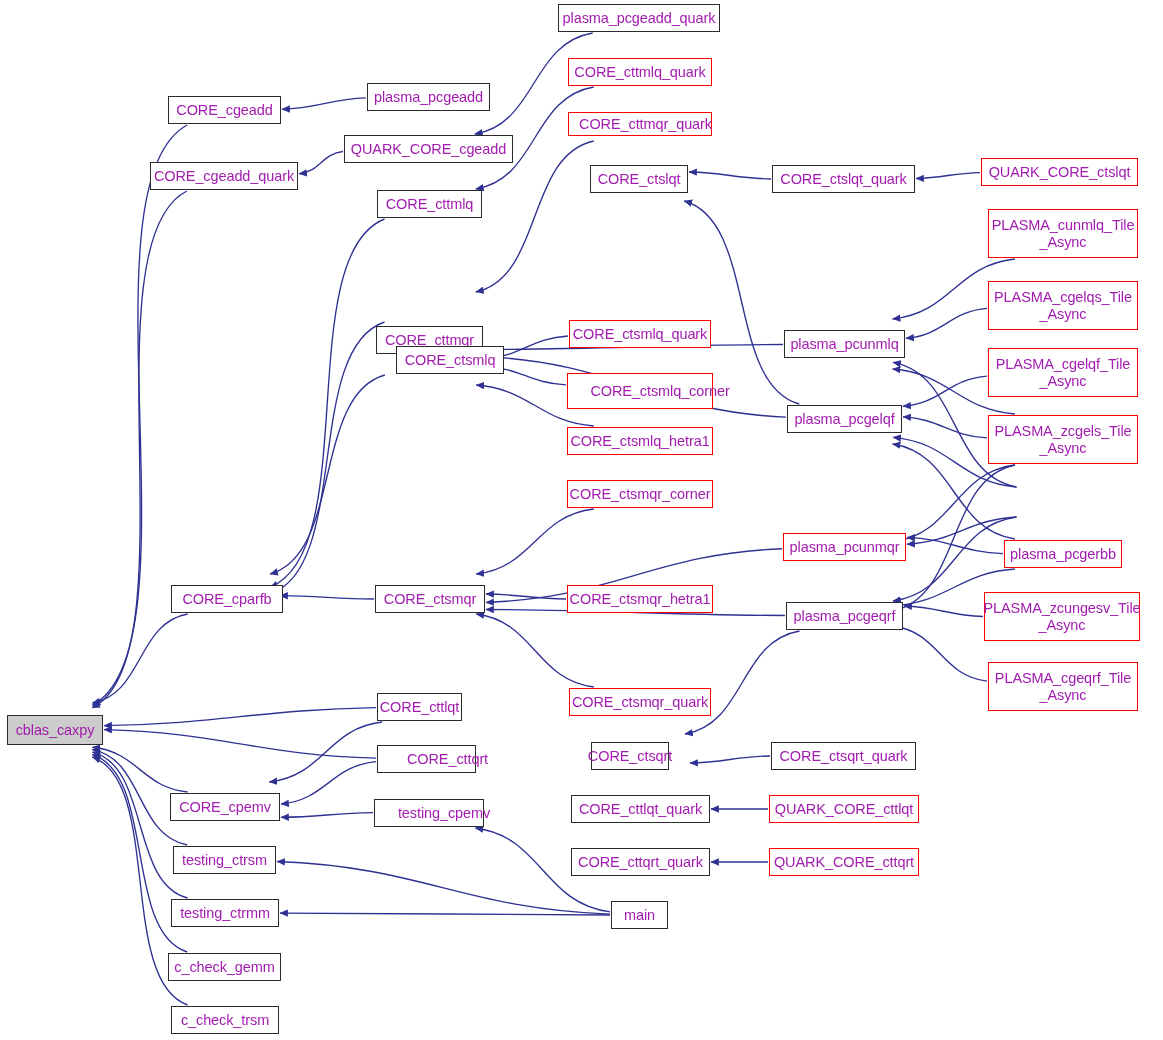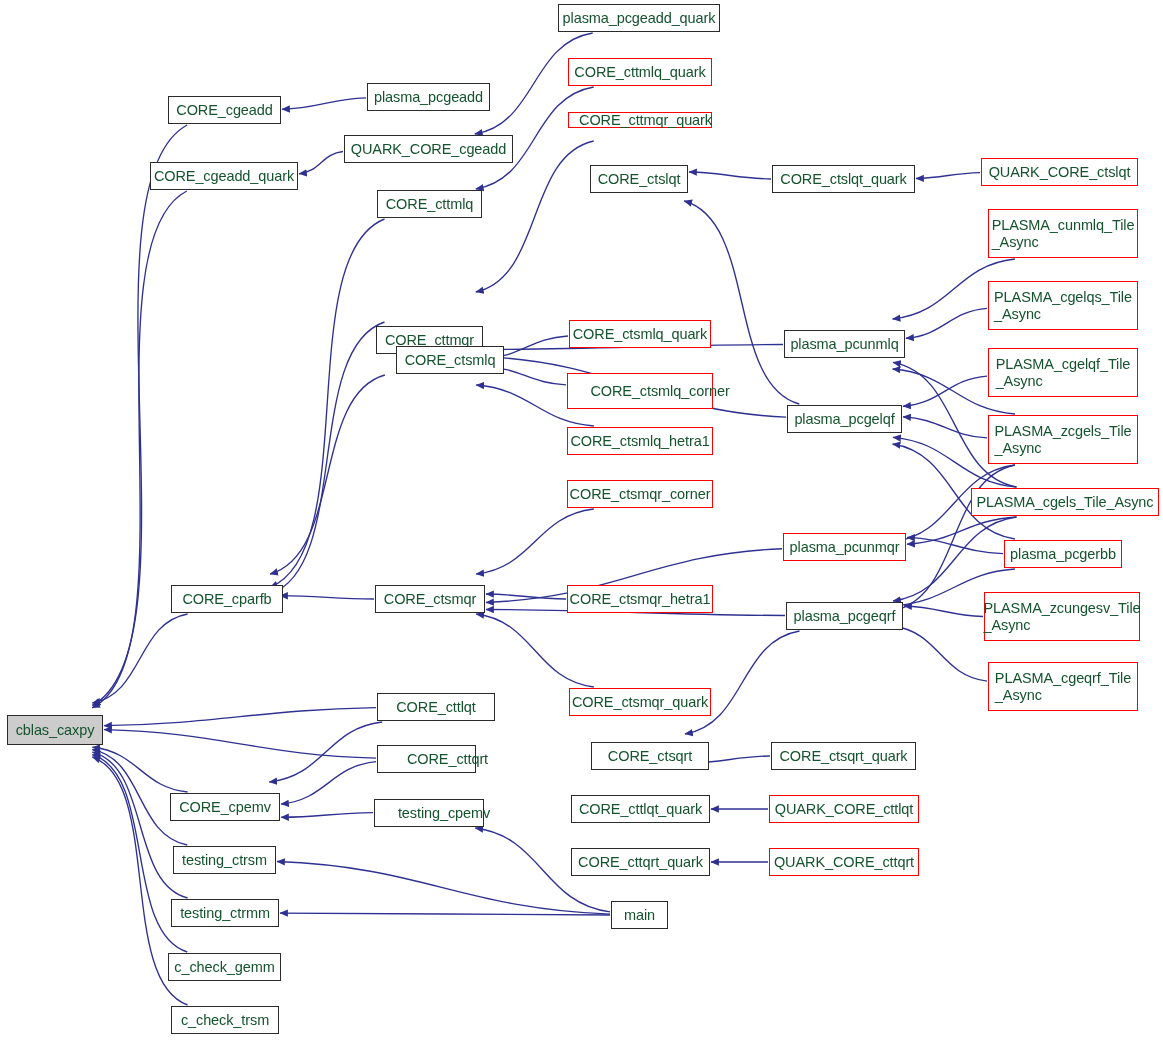--- a/index.html
+++ b/index.html
@@ -8,24 +8,24 @@
     width:1163px;height:1040px;
     background:#ffffff;
     font-family:"Liberation Sans", sans-serif;
     overflow:hidden;
   }
   #edge-layer{position:absolute;left:0;top:0;width:1163px;height:1040px;}
   .node{
     position:absolute;
     box-sizing:border-box;
     display:flex;align-items:center;justify-content:center;
-    text-align:left;
+    text-align:center;
     background:#ffffff;
     border:1px solid #000000;
-    color:#14532d;
+    color:#a21caf;
     font-size:14.5px;
     line-height:1.12;
     white-space:pre-line;
     letter-spacing:-0.1px;
     z-index:5;
   }
   .node.black{border-color:#2b2b2b;}
   .node.red{border-color:#ff0000;}
   .node.current{background:#cccccc;border-color:#2b2b2b;}
 </style>
@@ -103,58 +103,57 @@
 <div class="node current" style="left: 7px; top: 715px; width: 96px; height: 30px;"><span>cblas_caxpy</span></div>
     <div class="node black" style="left: 168px; top: 96px; width: 113px; height: 28px;"><span>CORE_cgeadd</span></div>
     <div class="node black" style="left: 150px; top: 162px; width: 148px; height: 28px;"><span>CORE_cgeadd_quark</span></div>
     <div class="node black" style="left: 367px; top: 83px; width: 123px; height: 28px;"><span>plasma_pcgeadd</span></div>
     <div class="node black" style="left: 344px; top: 135px; width: 169px; height: 28px;"><span>QUARK_CORE_cgeadd</span></div>
     <div class="node black" style="left: 377px; top: 190px; width: 105px; height: 28px;"><span>CORE_cttmlq</span></div>
     <div class="node black" style="left: 376px; top: 293px; width: 107px; height: 28px; margin-top: 33px;"><span>CORE_cttmqr</span></div>
     <div class="node black" style="left: 376px; top: 346px; width: 108px; height: 28px; margin-left: 20px;"><span>CORE_ctsmlq</span></div>
     <div class="node black" style="left: 171px; top: 585px; width: 112px; height: 28px;"><span>CORE_cparfb</span></div>
     <div class="node black" style="left: 375px; top: 585px; width: 110px; height: 28px;"><span>CORE_ctsmqr</span></div>
-    <div class="node black" style="left: 377px; top: 693px; width: 118px; height: 28px;"><span>CORE_cttlqt</span></div>
+    <div class="node black" style="left: 377px; top: 693px; width: 85px; height: 28px;"><span>CORE_cttlqt</span></div>
     <div class="node black" style="left: 377px; top: 745px; width: 99px; height: 28px; padding-left: 42px;"><span>CORE_cttqrt</span></div>
     <div class="node black" style="left: 170px; top: 793px; width: 110px; height: 28px;"><span>CORE_cpemv</span></div>
     <div class="node black" style="left: 374px; top: 799px; width: 110px; height: 28px; padding-left: 30px;"><span>testing_cpemv</span></div>
     <div class="node black" style="left: 173px; top: 846px; width: 103px; height: 28px;"><span>testing_ctrsm</span></div>
     <div class="node black" style="left: 171px; top: 899px; width: 108px; height: 28px;"><span>testing_ctrmm</span></div>
     <div class="node black" style="left: 168px; top: 953px; width: 113px; height: 28px;"><span>c_check_gemm</span></div>
     <div class="node black" style="left: 171px; top: 1006px; width: 108px; height: 28px;"><span>c_check_trsm</span></div>
     <div class="node black" style="left: 558px; top: 4px; width: 162px; height: 28px;"><span>plasma_pcgeadd_quark</span></div>
     <div class="node red" style="left: 568px; top: 58px; width: 144px; height: 28px;"><span>CORE_cttmlq_quark</span></div>
-    <div class="node red" style="left: 568px; top: 112px; width: 144px; height: 16px; padding-left: 11px;"><span>CORE_cttmqr_quark</span></div>
+    <div class="node red" style="left: 568px; top: 112px; width: 144px; height: 24px; padding-left: 11px;"><span>CORE_cttmqr_quark</span></div>
     <div class="node black" style="left: 590px; top: 165px; width: 98px; height: 28px;"><span>CORE_ctslqt</span></div>
     <div class="node red" style="left: 569px; top: 320px; width: 142px; height: 28px;"><span>CORE_ctsmlq_quark</span></div>
     <div class="node red" style="left: 567px; top: 373px; width: 146px; height: 36px; padding-left: 40px;"><span>CORE_ctsmlq_corner</span></div>
     <div class="node red" style="left: 567px; top: 427px; width: 146px; height: 28px;"><span>CORE_ctsmlq_hetra1</span></div>
     <div class="node red" style="left: 567px; top: 480px; width: 146px; height: 28px;"><span>CORE_ctsmqr_corner</span></div>
     <div class="node red" style="left: 567px; top: 585px; width: 146px; height: 28px;"><span>CORE_ctsmqr_hetra1</span></div>
     <div class="node red" style="left: 569px; top: 688px; width: 142px; height: 28px;"><span>CORE_ctsmqr_quark</span></div>
-    <div class="node black" style="left: 591px; top: 742px; width: 118px; height: 28px;"><span>CORE_ctsqrt</span></div>
+    <div class="node black" style="left: 591px; top: 742px; width: 78px; height: 28px;"><span>CORE_ctsqrt</span></div>
     <div class="node black" style="left: 571px; top: 795px; width: 139px; height: 28px;"><span>CORE_cttlqt_quark</span></div>
     <div class="node black" style="left: 571px; top: 848px; width: 139px; height: 28px;"><span>CORE_cttqrt_quark</span></div>
     <div class="node black" style="left: 611px; top: 901px; width: 57px; height: 28px;"><span>main</span></div>
     <div class="node black" style="left: 772px; top: 165px; width: 143px; height: 28px;"><span>CORE_ctslqt_quark</span></div>
     <div class="node black" style="left: 784px; top: 330px; width: 121px; height: 28px;"><span>plasma_pcunmlq</span></div>
     <div class="node black" style="left: 787px; top: 405px; width: 115px; height: 28px;"><span>plasma_pcgelqf</span></div>
     <div class="node red" style="left: 783px; top: 533px; width: 123px; height: 28px;"><span>plasma_pcunmqr</span></div>
     <div class="node black" style="left: 786px; top: 602px; width: 117px; height: 28px;"><span>plasma_pcgeqrf</span></div>
     <div class="node black" style="left: 771px; top: 742px; width: 145px; height: 28px;"><span>CORE_ctsqrt_quark</span></div>
     <div class="node red" style="left: 769px; top: 795px; width: 150px; height: 28px;"><span>QUARK_CORE_cttlqt</span></div>
     <div class="node red" style="left: 769px; top: 848px; width: 150px; height: 28px;"><span>QUARK_CORE_cttqrt</span></div>
     <div class="node red" style="left: 981px; top: 158px; width: 157px; height: 28px;"><span>QUARK_CORE_ctslqt</span></div>
     <div class="node red" style="left: 988px; top: 209px; width: 150px; height: 49px;"><span>PLASMA_cunmlq_Tile
 _Async</span></div>
     <div class="node red" style="left: 988px; top: 281px; width: 150px; height: 49px;"><span>PLASMA_cgelqs_Tile
 _Async</span></div>
     <div class="node red" style="left: 988px; top: 348px; width: 150px; height: 49px;"><span>PLASMA_cgelqf_Tile
 _Async</span></div>
     <div class="node red" style="left: 988px; top: 415px; width: 150px; height: 49px;"><span>PLASMA_zcgels_Tile
 _Async</span></div>
-    <div class="node red" style="left: 971px; top: 488px; width: 188px; height: 28px;"><span>PLASMA_cgels_Tile_Async</span></div>
     <div class="node red" style="left: 1004px; top: 540px; width: 118px; height: 28px;"><span>plasma_pcgerbb</span></div>
     <div class="node red" style="left: 984px; top: 592px; width: 156px; height: 49px;"><span>PLASMA_zcungesv_Tile
 _Async</span></div>
     <div class="node red" style="left: 988px; top: 662px; width: 150px; height: 49px;"><span>PLASMA_cgeqrf_Tile
 _Async</span></div>
   </div>
 
 </body></html>

